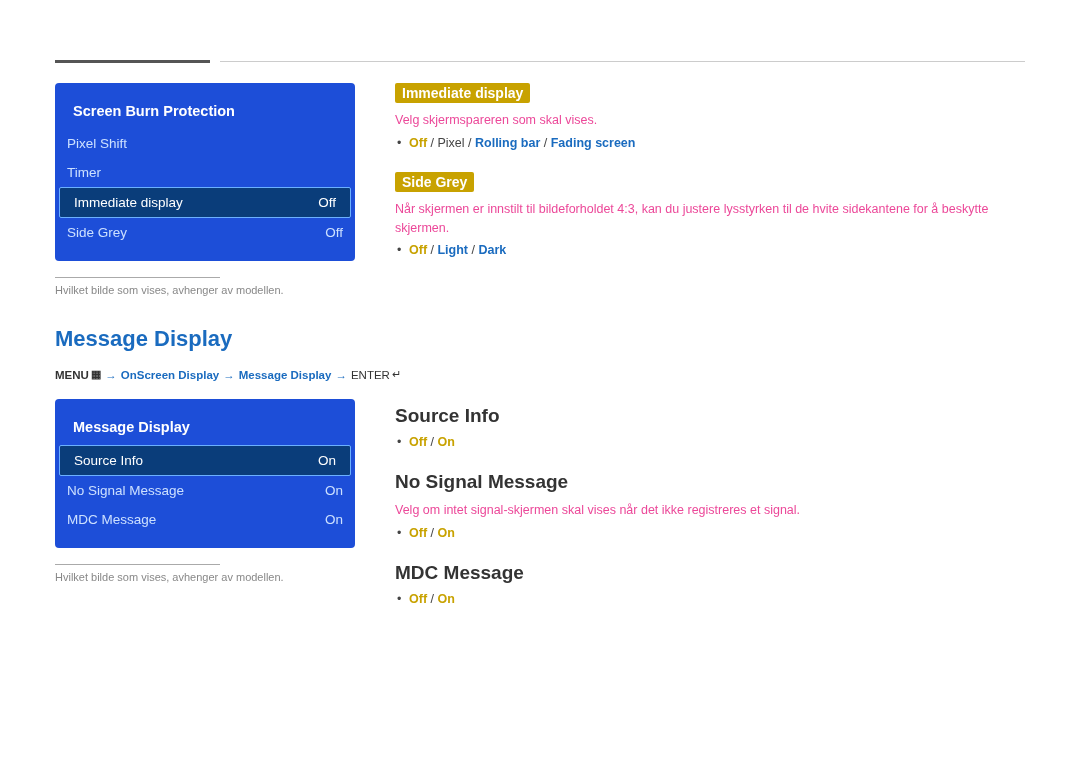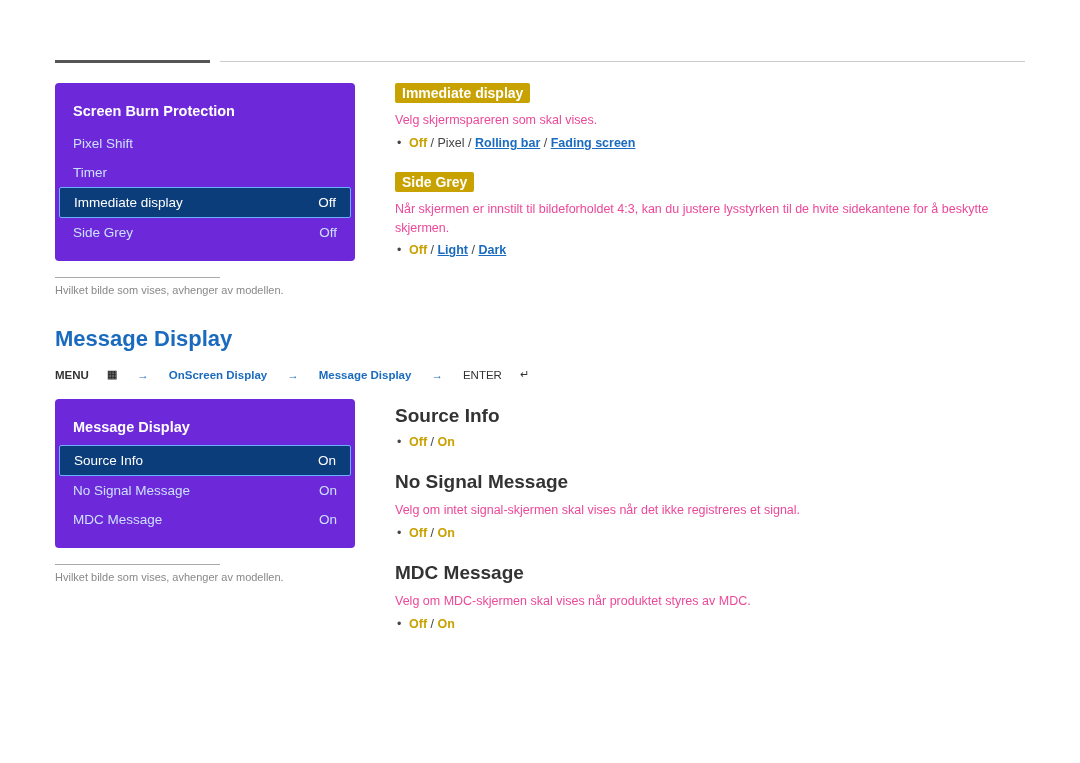--- a/index.html
+++ b/index.html
@@ -47,34 +47,34 @@
     .left-col {
       width: 300px;
       flex-shrink: 0;
     }
     .right-col {
       flex: 1;
     }
 
     
     .menu-panel {
-      background: #6d28d9;
+      background: #1d4ed8;
       border-radius: 4px;
       padding: 14px 0;
     }
     .menu-panel-title {
       color: #ffffff;
       font-size: 14.5px;
       font-weight: bold;
       padding: 6px 18px 10px 18px;
     }
     .menu-item {
       color: #cce0ff;
       font-size: 13.5px;
-      padding: 7px 18px;
+      padding: 7px 12px;
       display: flex;
       justify-content: space-between;
       align-items: center;
     }
     .menu-item.active {
       background: #0a3d7a;
       color: #ffffff;
       border: 1px solid #6bb0ff;
       margin: 0 4px;
       padding: 7px 14px;
@@ -130,40 +130,40 @@
     }
     .bullet-list li::before {
       content: '•';
       position: absolute;
       left: 2px;
       color: #444;
     }
     .option-off { color: #c8a200; font-weight: bold; }
     .option-on { color: #c8a200; font-weight: bold; }
     .option-normal { color: #444; }
-    .option-highlight { color: #1a6bbf; font-weight: bold; text-decoration: underline; }
+    .option-highlight { color: #1a6bbf; font-weight: bold; }
 
     
     .section-heading-plain {
       font-size: 22px;
       font-weight: bold;
       color: #1a6bbf;
       margin-bottom: 16px;
       margin-top: 10px;
     }
 
     
     .breadcrumb {
       font-size: 11.5px;
       color: #333;
       margin-bottom: 18px;
       display: flex;
       align-items: center;
       flex-wrap: wrap;
-      gap: 18px;
+      gap: 2px;
     }
     .breadcrumb .menu-word {
       font-weight: bold;
     }
     .breadcrumb .arrow {
       color: #1a6bbf;
       font-weight: bold;
       margin: 0 2px;
     }
     .breadcrumb .highlight-link {
@@ -302,21 +302,20 @@
           <p class="section-desc">Velg om intet signal-skjermen skal vises når det ikke registreres et signal.</p>
           <ul class="bullet-list">
             <li>
               <span class="option-off">Off</span><span class="option-normal"> / </span><span class="option-on">On</span>
             </li>
           </ul>
         </div>
 
         <div class="right-col-inner-section">
           <div class="right-section-title">MDC Message</div>
-          <p class="section-desc">Velg om MDC-skjermen skal vises når produktet styres av MDC.</p>
           <ul class="bullet-list">
             <li>
               <span class="option-off">Off</span><span class="option-normal"> / </span><span class="option-on">On</span>
             </li>
           </ul>
         </div>
       </div>
     </div>
   </div>
 

